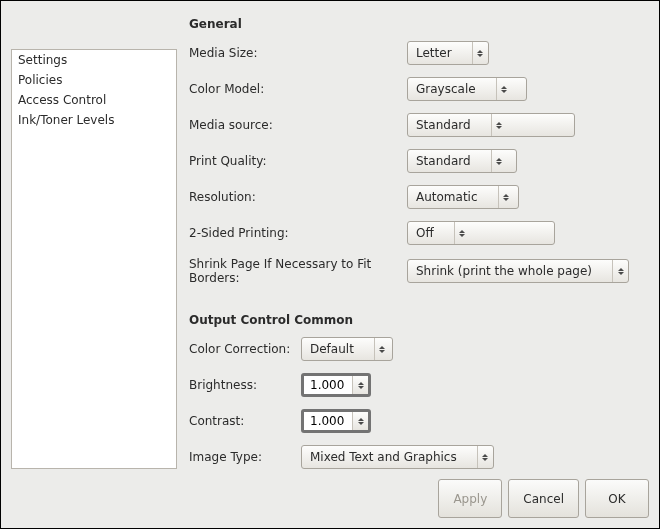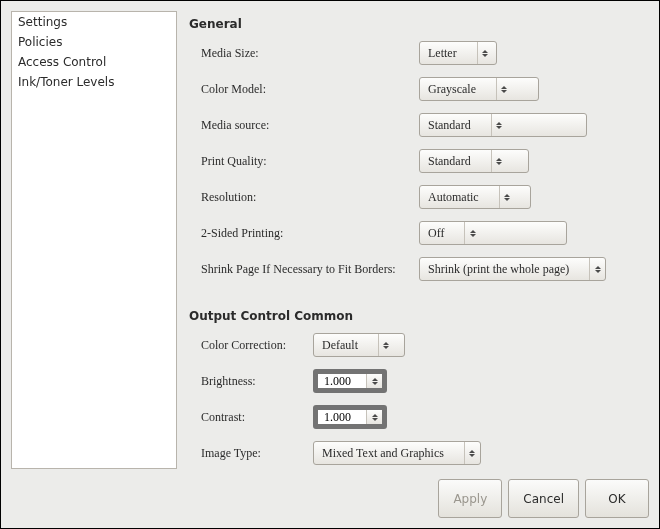--- a/index.html
+++ b/index.html
@@ -19,41 +19,41 @@
   }
   .main-area {
     display: flex; flex: 1; gap: 10px;
     min-height: 0;
   }
   .sidebar {
     width: 166px;
     background: #ffffff;
     border: 1px solid #b8b4ac;
     position: relative;
+    margin-top: 38px;
   }
   .sidebar-item {
     padding: 3px 6px;
     cursor: pointer;
   }
   .sidebar-item.selected {
     background: linear-gradient(#8fb6e8, #6f9fe0 50%, #5f92d8 51%, #7aa8e4);
     color: #ffffff;
   }
   .content {
     flex: 1;
     padding: 4px 6px 4px 2px;
     overflow: auto;
   }
   .section-title {
     font-weight: bold;
     margin: 2px 0 10px 0;
   }
   .section-body {
-    margin-left: 12px;
-    font-family: Liberation Serif, serif;
+    margin-left: 0;
   }
   .row {
     display: flex;
     align-items: center;
     margin-bottom: 12px;
   }
   .row-label {
     width: 218px;
   }
   .row-label.short { width: 112px; }
@@ -83,21 +83,21 @@
     width: 0; height: 0;
     border-left: 3px solid transparent;
     border-right: 3px solid transparent;
   }
   .tri-up { border-bottom: 3px solid #4a4a4a; }
   .tri-down { border-top: 3px solid #4a4a4a; }
 
   .spin {
     display: inline-flex;
     height: 24px;
-    border: 5px solid #737373;
+    border: 3px solid #737373;
     border-radius: 3px;
     overflow: hidden;
   }
   .spin input {
     width: 48px;
     border: none;
     padding: 0 6px;
     font-family: inherit;
     font-size: 12px;
     background: #fff;

